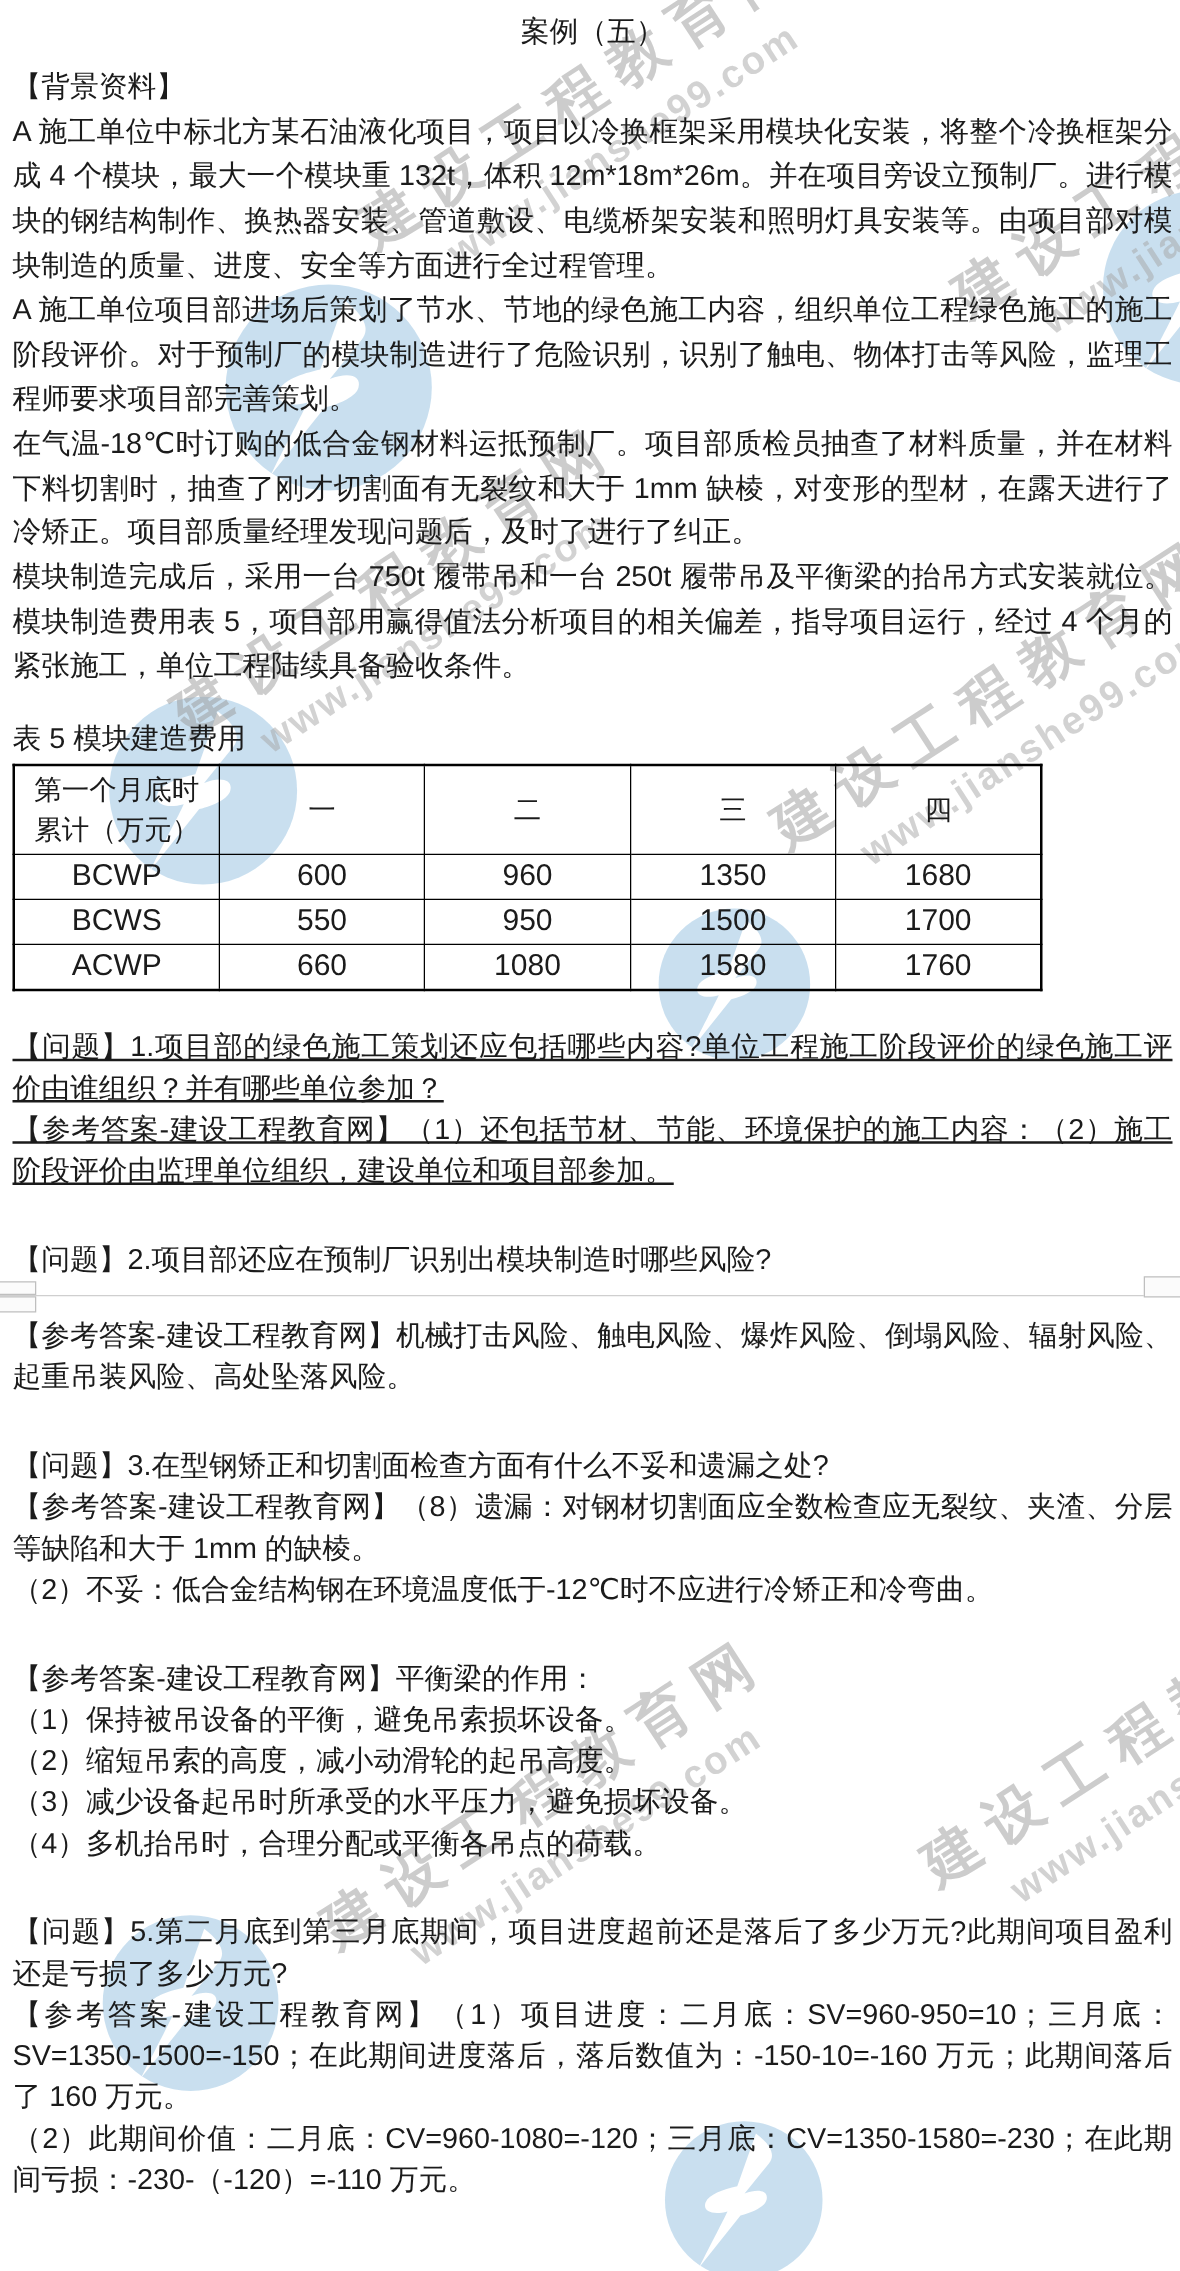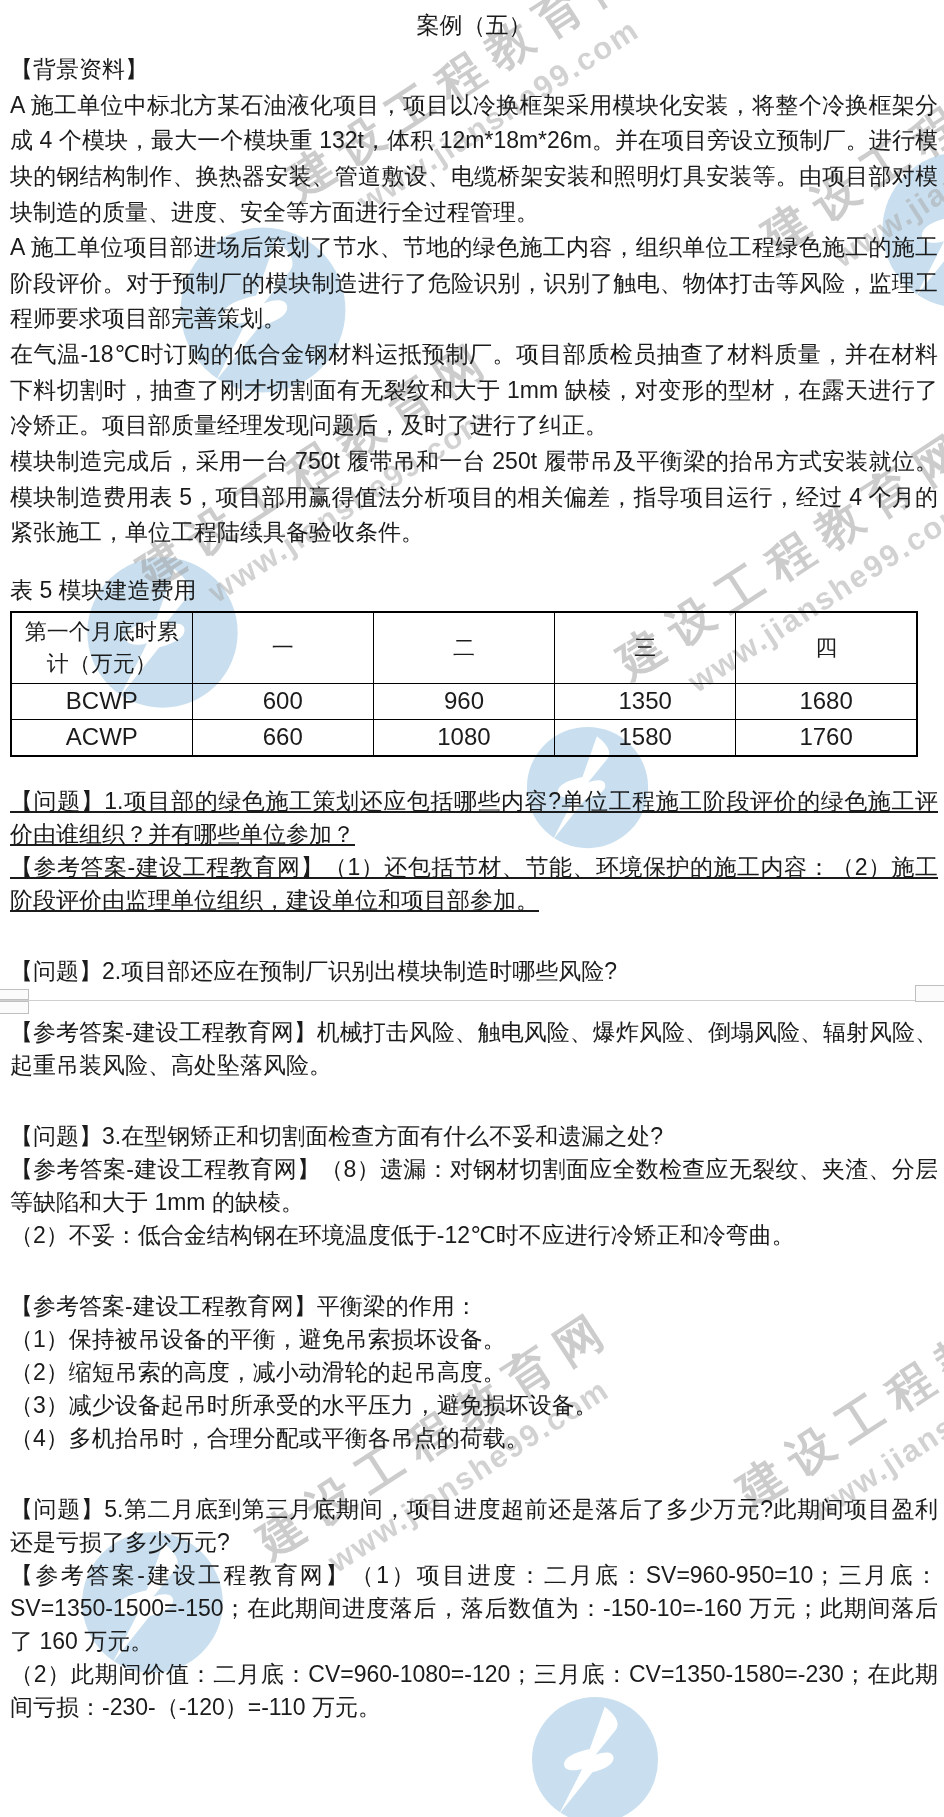--- a/index.html
+++ b/index.html
@@ -13,21 +13,21 @@
   .wm-cn{font-size:46px;letter-spacing:13px;color:#9b9b9b;font-weight:700;}
   .wm-url{font-size:31px;letter-spacing:2px;color:#a6a6a6;margin:4px 0 0 48px;font-weight:700;}
   .wm-logo{position:absolute;opacity:.8;}
   
   .content{position:relative;z-index:1;padding:4px 6px 0 10px;}
   .doc-title{font-size:23px;line-height:34px;text-align:center;margin:4px 0 10px;font-weight:400;}
   .bg-heading{font-size:23px;line-height:35px;margin:0;}
   .bg p{margin:0;font-size:23px;line-height:1.55;text-align:justify;}
   
   .tbl-caption{font-size:23px;line-height:34px;text-align:left;margin:22px 0 4px;}
-  table.cost{border-collapse:collapse;width:908px;table-layout:fixed;background:transparent;}
+  table.cost{border-collapse:collapse;width:824px;table-layout:fixed;background:transparent;}
   table.cost th,table.cost td{border:1px solid #000;text-align:center;font-weight:400;padding:0;}
   table.cost{border:2px solid #000;}
   table.cost thead th{height:66px;font-size:22px;line-height:1.45;padding:2px 6px;}
   table.cost tbody td{height:35px;font-size:24px;}
   
   .qa-wrap{margin:0;}
   .qa-block{margin-top:38px;}
   .qa-block:first-child{margin-top:28px;text-decoration:underline;}
   .qa-block p{margin:0;font-size:23px;line-height:1.435;text-align:justify;}
   
@@ -121,20 +121,27 @@
         </thead>
       <tbody>
           <tr>
             <td>BCWP</td>
             <td>600</td>
             <td>960</td>
             <td>1350</td>
             <td>1680</td>
           </tr>
           <tr>
+            <td>BCWS</td>
+            <td>550</td>
+            <td>950</td>
+            <td>1500</td>
+            <td>1700</td>
+          </tr>
+          <tr>
             <td>ACWP</td>
             <td>660</td>
             <td>1080</td>
             <td>1580</td>
             <td>1760</td>
           </tr>
         </tbody>
     </table>
 
     <div class="qa-wrap">

